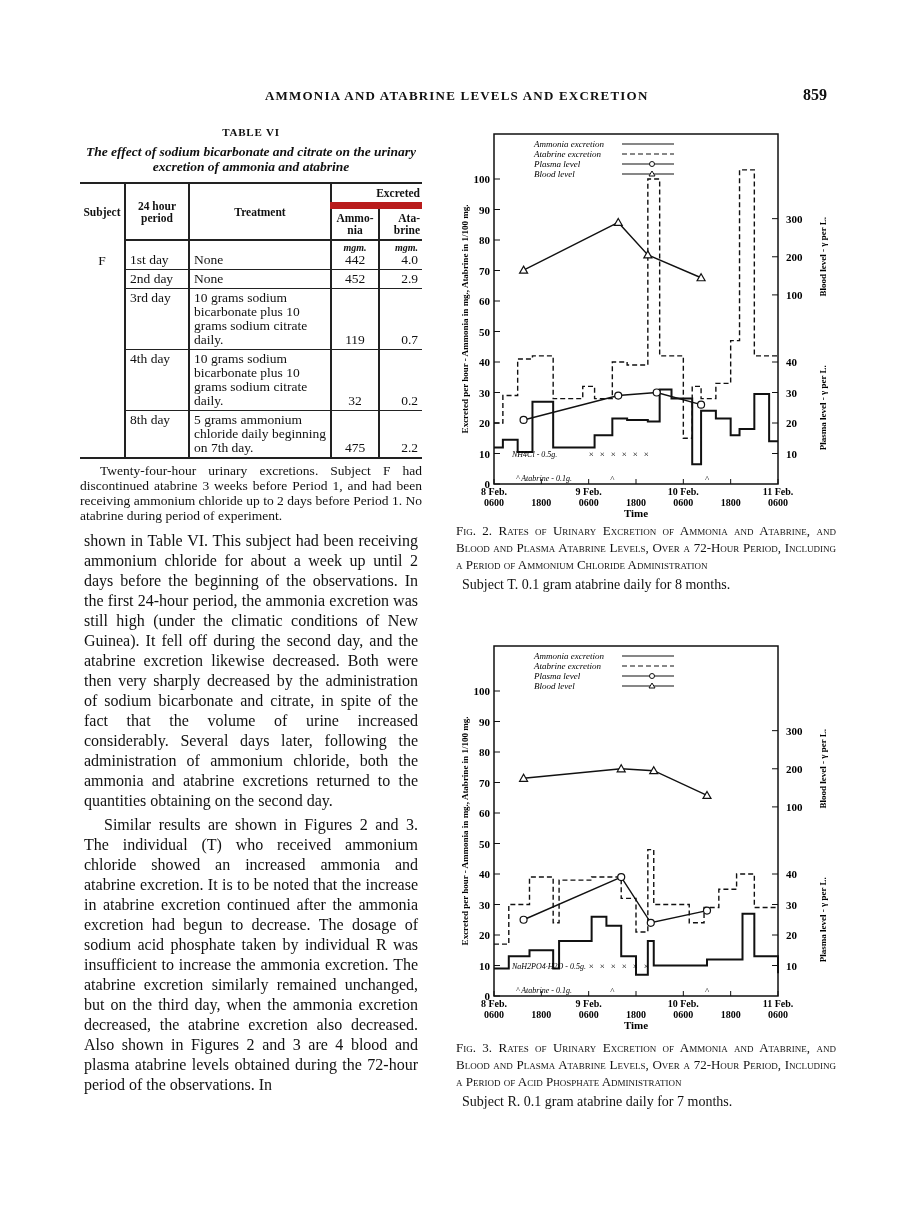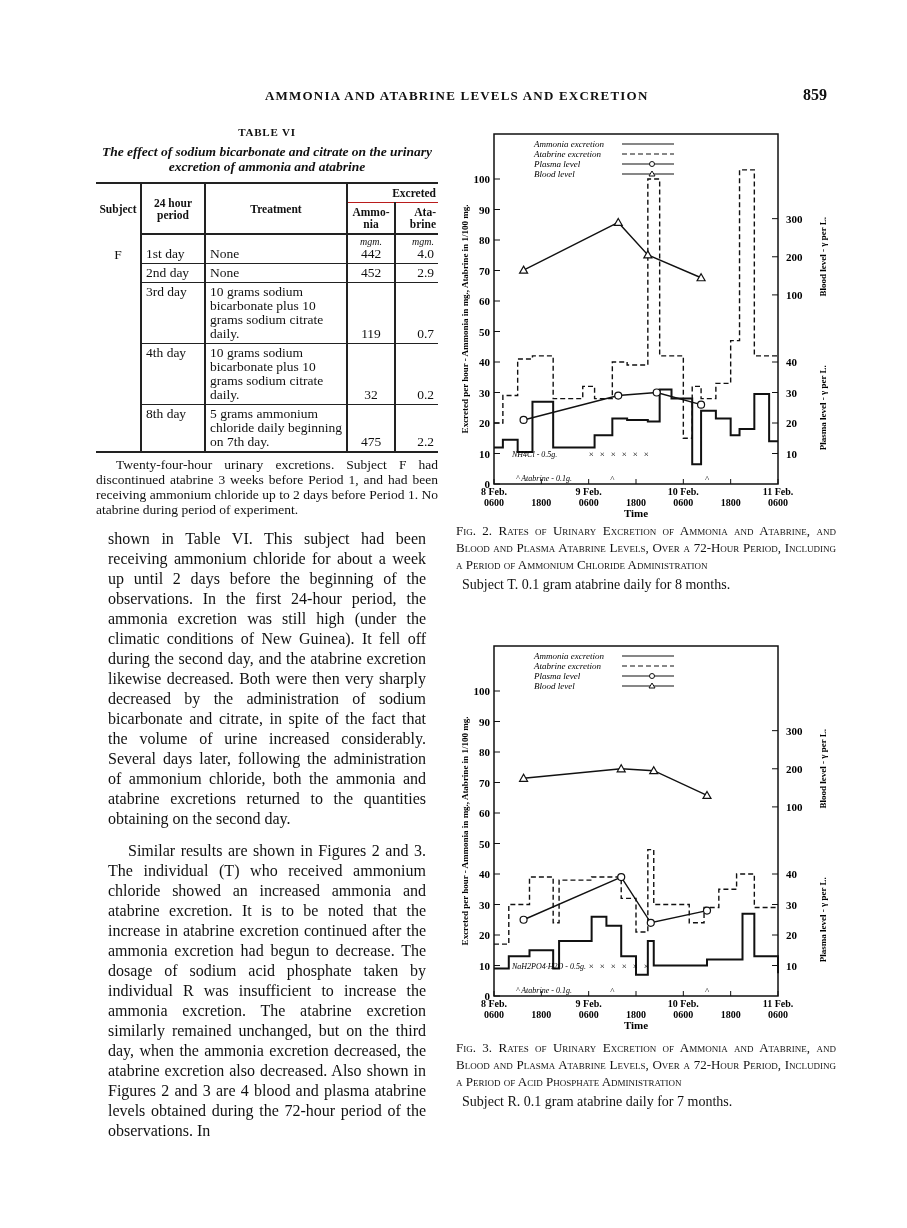--- a/index.html
+++ b/index.html
@@ -1,37 +1,37 @@
 <!DOCTYPE html>
 <html><head>
 <meta charset="utf-8">
 <style>
   html, body { margin:0; padding:0; background:#fff; }
   body { width:907px; height:1228px; position:relative; font-family:"Liberation Serif","DejaVu Serif",serif; color:#111; overflow:hidden; }
   .running-head { position:absolute; top:88px; left:0; width:907px; }
   .running-title { position:absolute; left:265px; top:0; font-size:13px; letter-spacing:1.2px; font-weight:bold;text-align:right; }
   .page-num { position:absolute; left:803px; top:-2px; font-size:16px; font-weight:bold; }
 
-  .left-col { position:absolute; left:96px; top:120px; width:342px; }
+  .left-col { position:absolute; left:80px; top:120px; width:342px; }
   .table-label { text-align:center; font-size:11px; font-weight:bold; letter-spacing:0.8px; margin-top:6px; }
   .table-caption { text-align:center; font-size:13.5px; font-style:italic; font-weight:bold; line-height:15px; margin-top:6px; }
   table.t6 { border-collapse:collapse; width:100%; margin-top:8px; font-size:13.5px; border-top:2px solid #222; border-bottom:2px solid #222; }
   table.t6 th { font-size:11.5px; font-weight:bold; line-height:12px; padding:3px 2px; border-right:2px solid #222; text-align:center; }
   table.t6 th:last-child, table.t6 td:last-child { border-right:none;text-align:right; }
   table.t6 td { padding:2px 4px; border-right:2px solid #222; vertical-align:bottom; line-height:14px; }
-  table.t6 thead tr.h2 th { border-top:1px solid #b91c1c; }
+  table.t6 thead tr.h2 th { border-top:7px solid #b91c1c; }
   table.t6 tbody tr td { border-top:1px solid #222; }
   table.t6 tbody tr:first-child td { border-top:2px solid #222; }
   td.period { vertical-align:top !important; white-space:nowrap; }
   td.subj { border-top:none !important; text-align:center; vertical-align:top !important; padding-top:14px !important; }
   td.num { text-align:center; }
-  .unit { display:block; font-style:italic; font-size:10px; font-weight:normal; line-height:10px; }
+  .unit { display:block; font-style:italic; font-size:10px; font-weight:bold; line-height:10px; }
   .table-note { font-size:13.5px; line-height:15px; text-align:justify; text-indent:20px; margin-top:4px; }
   .body-text { font-size:16px; line-height:20px; text-align:justify; margin-top:8px; }
-  .body-text p { margin:12px; }
+  .body-text p { margin:4px; }
   .body-text p.indent { text-indent:20px; }
 
   .fig { position:absolute; left:456px; width:380px; }
   .fig svg { display:block; }
   .fig-caption { font-size:13px; line-height:17px; text-align:justify; margin-top:4px; font-variant:small-caps; }
   .fig-subject { font-size:14px; margin-top:4px; padding-left:6px; }
   svg text { font-family:"Liberation Serif","DejaVu Serif",serif; }
 </style>
 </head>
 <body>

